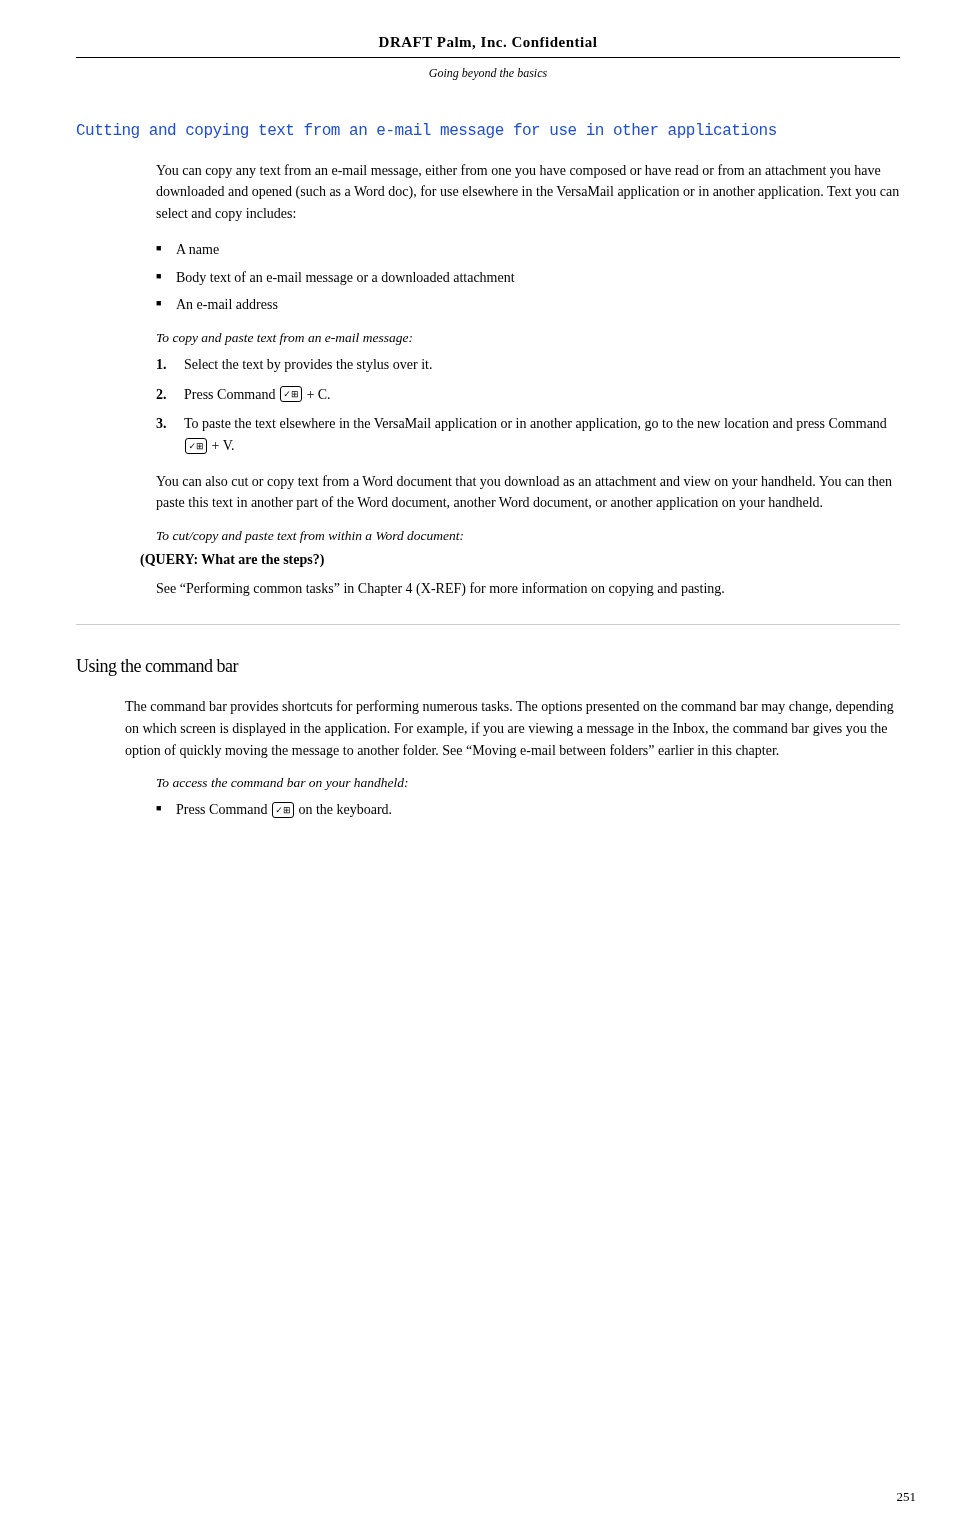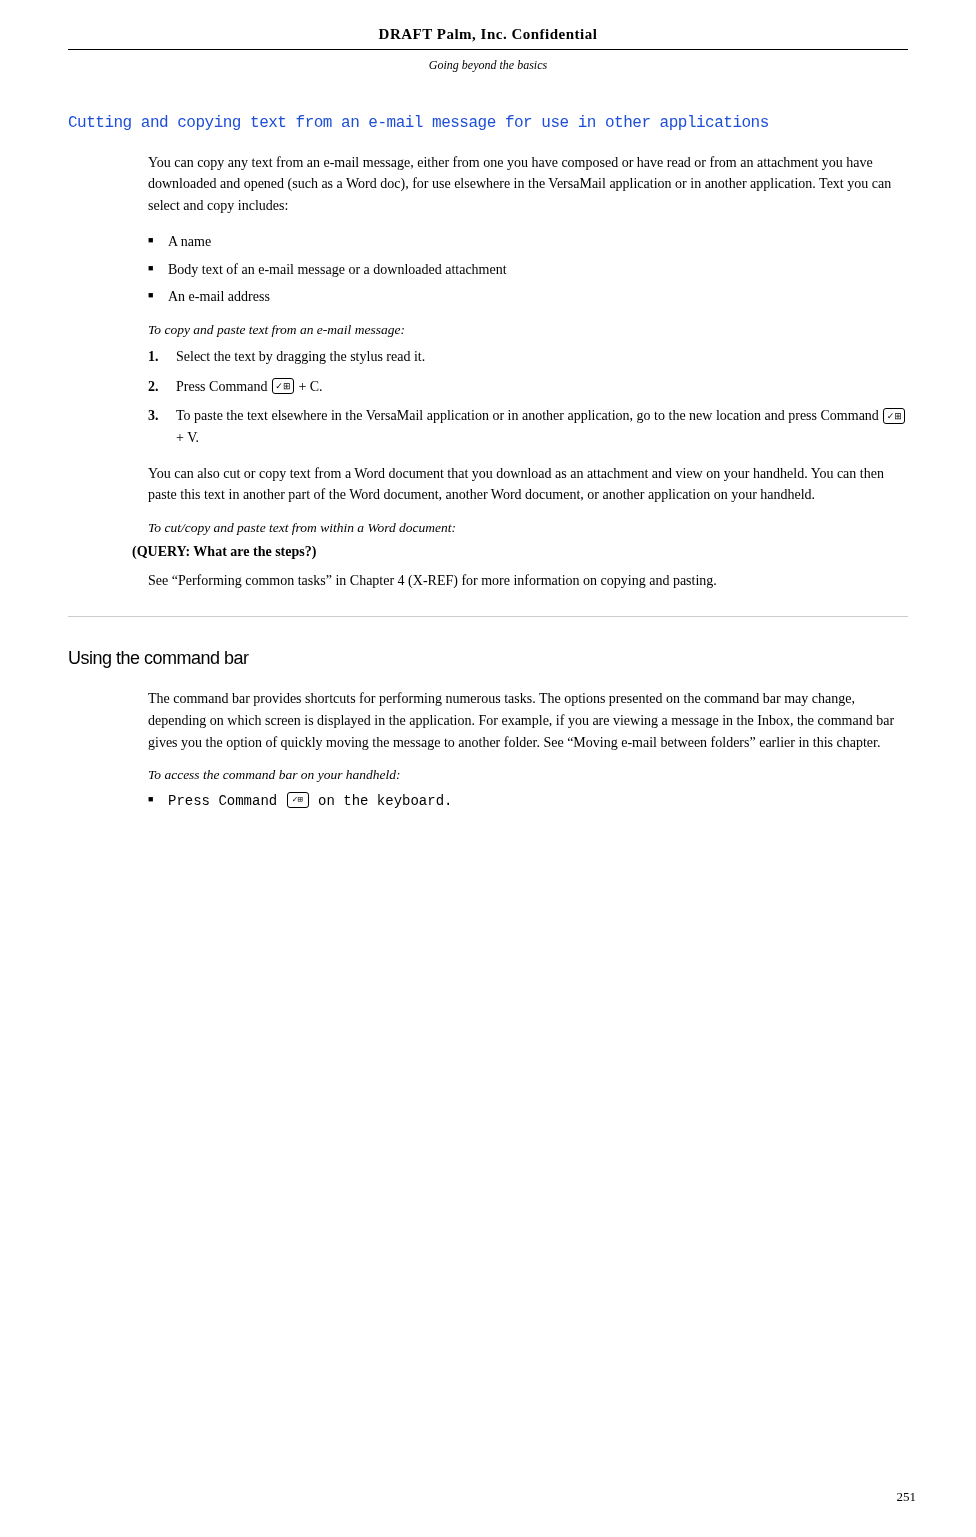--- a/index.html
+++ b/index.html
@@ -16,21 +16,21 @@
       width: 976px;
       min-height: 1537px;
       position: relative;
     }
 
     .page {
       width: 976px;
       min-height: 1537px;
       background: #ffffff;
       position: relative;
-      padding: 8px;
+      padding: 16px;
     }
 
     
     .draft-header {
       text-align: center;
       padding: 18px 0 6px 0;
       font-family: "Times New Roman", Times, serif;
       font-size: 15px;
       font-weight: bold;
       letter-spacing: 0.5px;
@@ -59,21 +59,21 @@
       font-weight: normal;
       font-style: normal;
       color: #1d4ed8;
       margin-bottom: 18px;
       margin-top: 10px;
       line-height: 1.3;
       letter-spacing: -0.5px;
     }
 
     .section-title-2 {
-      font-family: Liberation Sans, sans-serif;
+      font-family: Liberation Serif, serif;
       font-size: 18px;
       font-weight: normal;
       font-style: normal;
       color: #000;
       margin-bottom: 18px;
       margin-top: 30px;
       line-height: 1.3;
       letter-spacing: -0.5px;
     }
 
@@ -85,21 +85,21 @@
       margin-bottom: 14px;
       margin-left: 80px;
       margin-right: 0;
     }
 
     .body-para-full {
       font-family: "Times New Roman", Times, serif;
       font-size: 14px;
       line-height: 1.55;
       margin-bottom: 14px;
-      margin-left: 80px;
+      margin-left: 49px;
       margin-right: 0;
     }
 
     
     .bullet-list {
       list-style: none;
       margin-left: 80px;
       margin-bottom: 14px;
     }
 
@@ -195,21 +195,21 @@
     }
 
     
     .bullet-list-access {
       list-style: none;
       margin-left: 80px;
       margin-bottom: 14px;
     }
 
     .bullet-list-access li {
-      font-family: Liberation Mono, monospace;
+      font-family: Liberation Serif, serif;
       font-size: 14px;
       line-height: 1.55;
       margin-bottom: 16px;
       padding-left: 20px;
       position: relative;
     }
 
     .bullet-list-access li::before {
       content: "■";
       font-size: 9px;
@@ -247,21 +247,21 @@
       <li><span>An e-mail address</span></li>
     </ul>
 
     <p class="proc-header">
       <span>To copy and paste text from an e-mail message:</span>
     </p>
 
     <ol class="numbered-steps">
       <li>
         <span class="step-num">1.</span>
-        <span>Select the text by dragging the stylus read it.</span>
+        <span>Select the text by provides the stylus over it.</span>
       </li>
       <li>
         <span class="step-num">2.</span>
         <span>Press Command <span class="cmd-icon">✓⊞</span> + C.</span>
       </li>
       <li>
         <span class="step-num">3.</span>
         <span>To paste the text elsewhere in the VersaMail application or in another application, go to the new location and press Command <span class="cmd-icon">✓⊞</span> + V.</span>
       </li>
     </ol>

